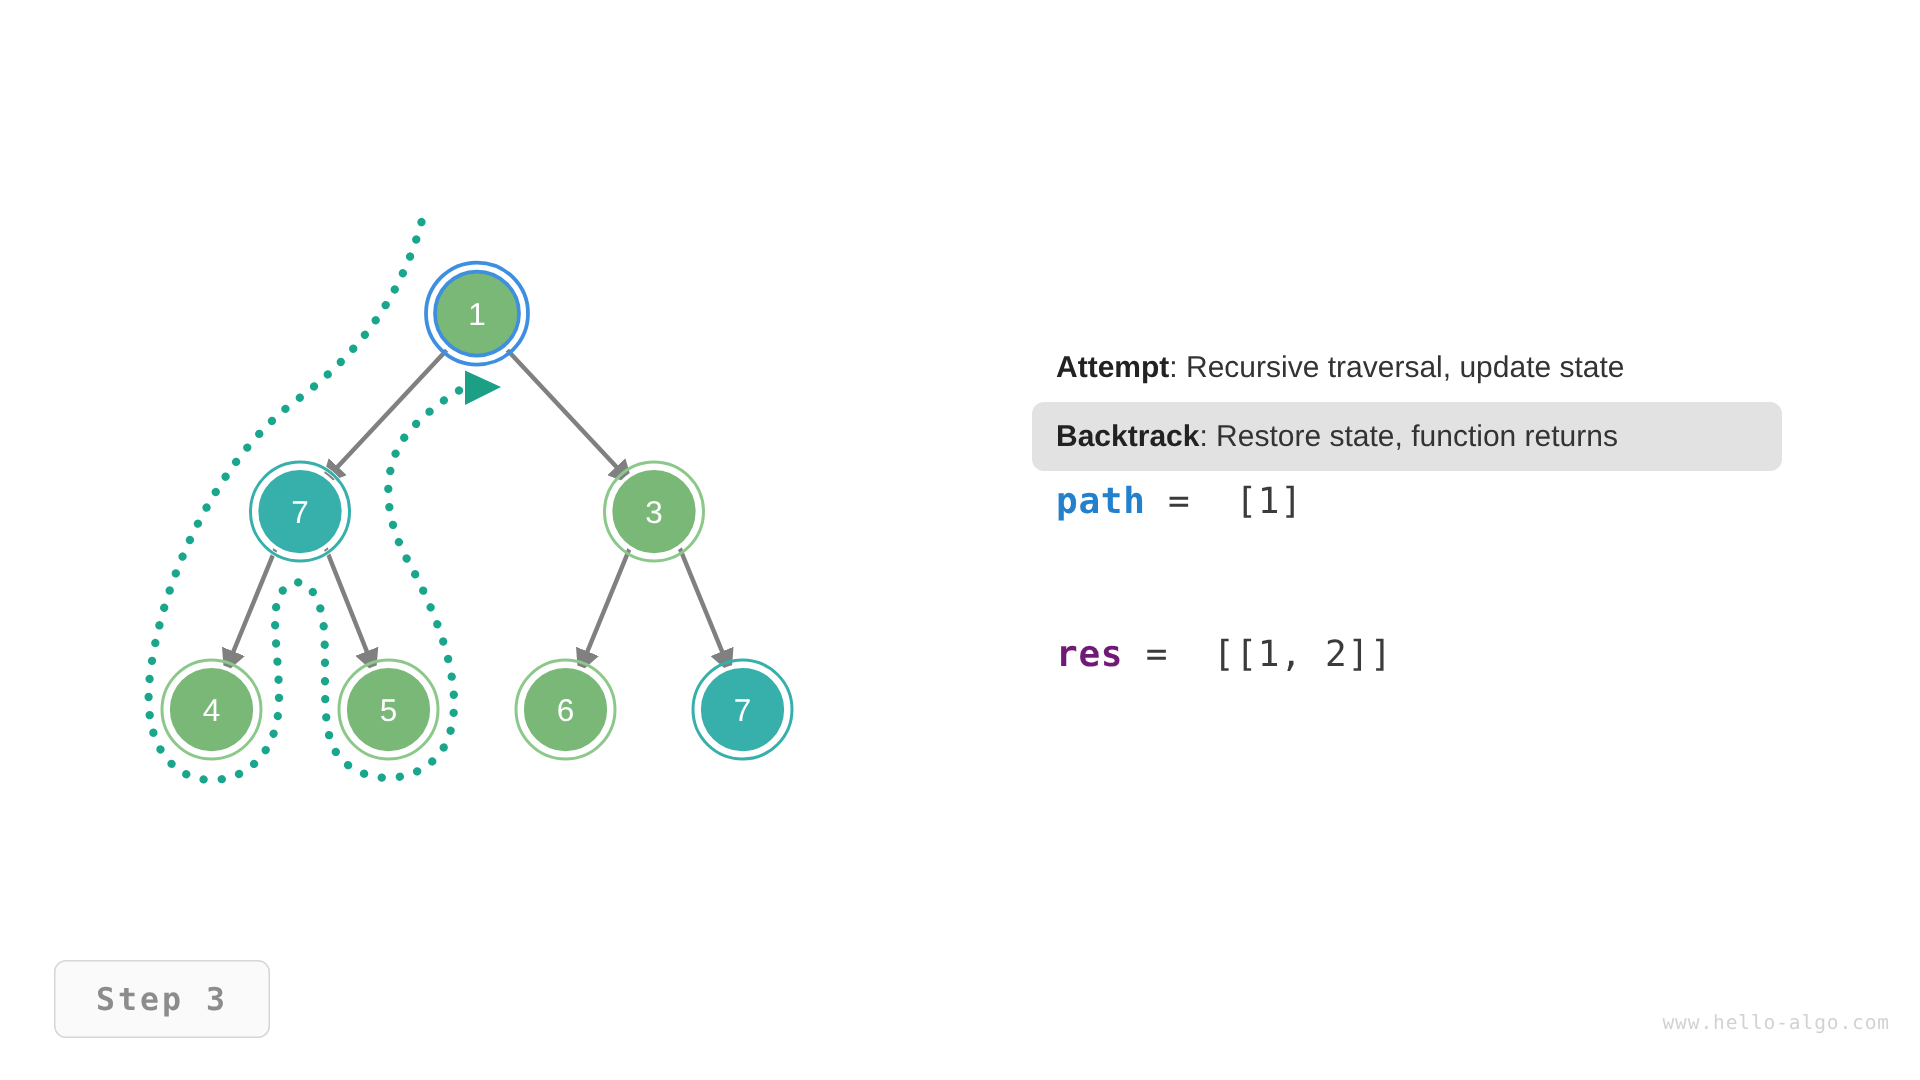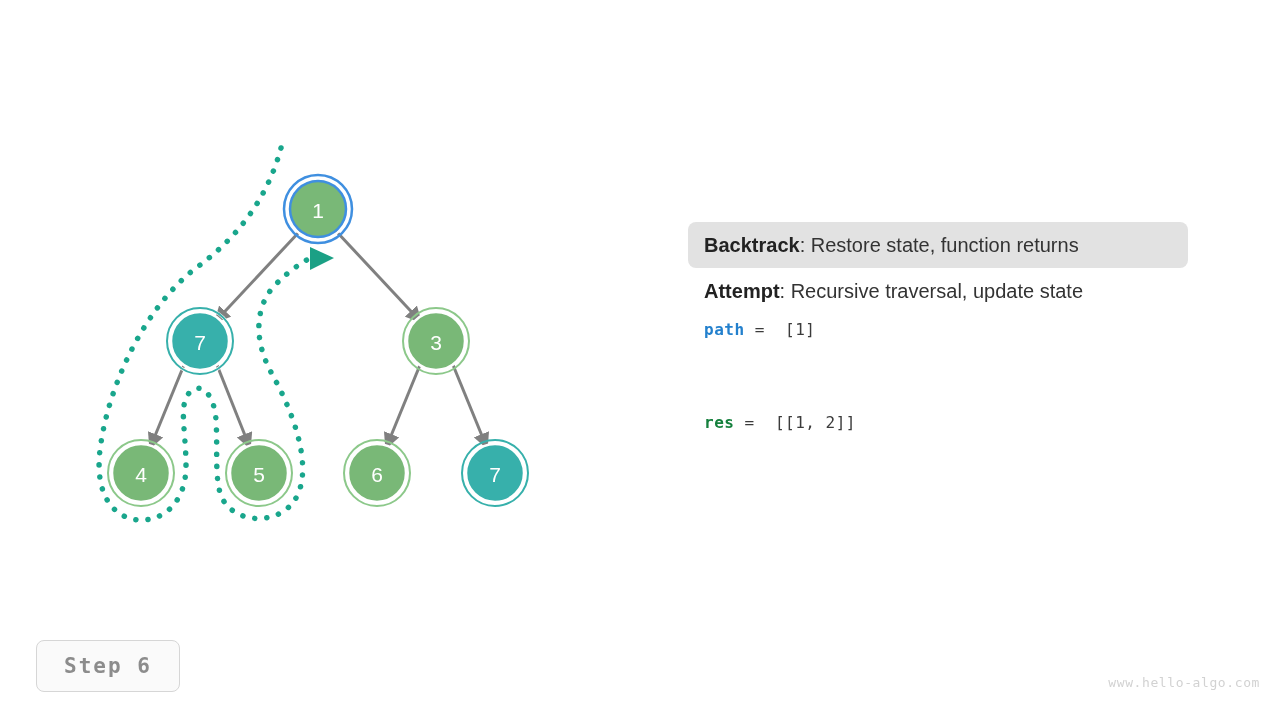--- a/index.html
+++ b/index.html
@@ -60,28 +60,28 @@
   .info-line .lead {
     font-weight: bold;
     color: #222222;
   }
   .info-line.highlight {
     background: #e2e2e2;
   }
 
   .var-line {
     font-family: "DejaVu Sans Mono", "Liberation Mono", monospace;
-    font-size: 16px;
+    font-size: 24px;
     color: #3b3b3b;
     padding: 6px 16px;
     white-space: pre;
     letter-spacing: 0.5px;
   }
   .var-name-path { color: #2380cd; font-weight: bold; }
-  .var-name-res  { color: #15803d; font-weight: bold; }
+  .var-name-res  { color: #701a75; font-weight: bold; }
 
   .spacer-line { height: 62px; }
 
   
   #step-badge {
     position: absolute;
     left: 36px;
     top: 640px;
     width: 144px;
     height: 52px;
@@ -192,29 +192,29 @@
         <circle cx="495" cy="473" r="33" fill="none" stroke="#37b0ab" stroke-width="2"></circle>
         <circle cx="495" cy="473" r="29" fill="#37b0ab" stroke="#ffffff" stroke-width="2.5"></circle>
         <text class="node-label" x="495" y="474">7</text>
       </g>
 
     </g>
   </svg>
 
   <div id="info-panel">
 
+    <div class="info-line"><span class="lead">Attempt</span><span>: Recursive traversal, update state</span></div>
+
     <div class="info-line highlight"><span class="lead">Backtrack</span><span>: Restore state, function returns</span></div>
 
-    <div class="info-line"><span class="lead">Attempt</span><span>: Recursive traversal, update state</span></div>
-
     <div class="var-line"><span class="var-name-path">path</span><span> =  </span><span>[1]</span></div>
 
     <div class="spacer-line"></div>
 
     <div class="var-line"><span class="var-name-res">res</span><span> =  </span><span>[[1, 2]]</span></div>
 
   </div>
 
-  <div id="step-badge">Step 6</div>
+  <div id="step-badge">Step 3</div>
 
   <div id="watermark">www.hello-algo.com</div>
 
 </div>
 
 </body></html>

